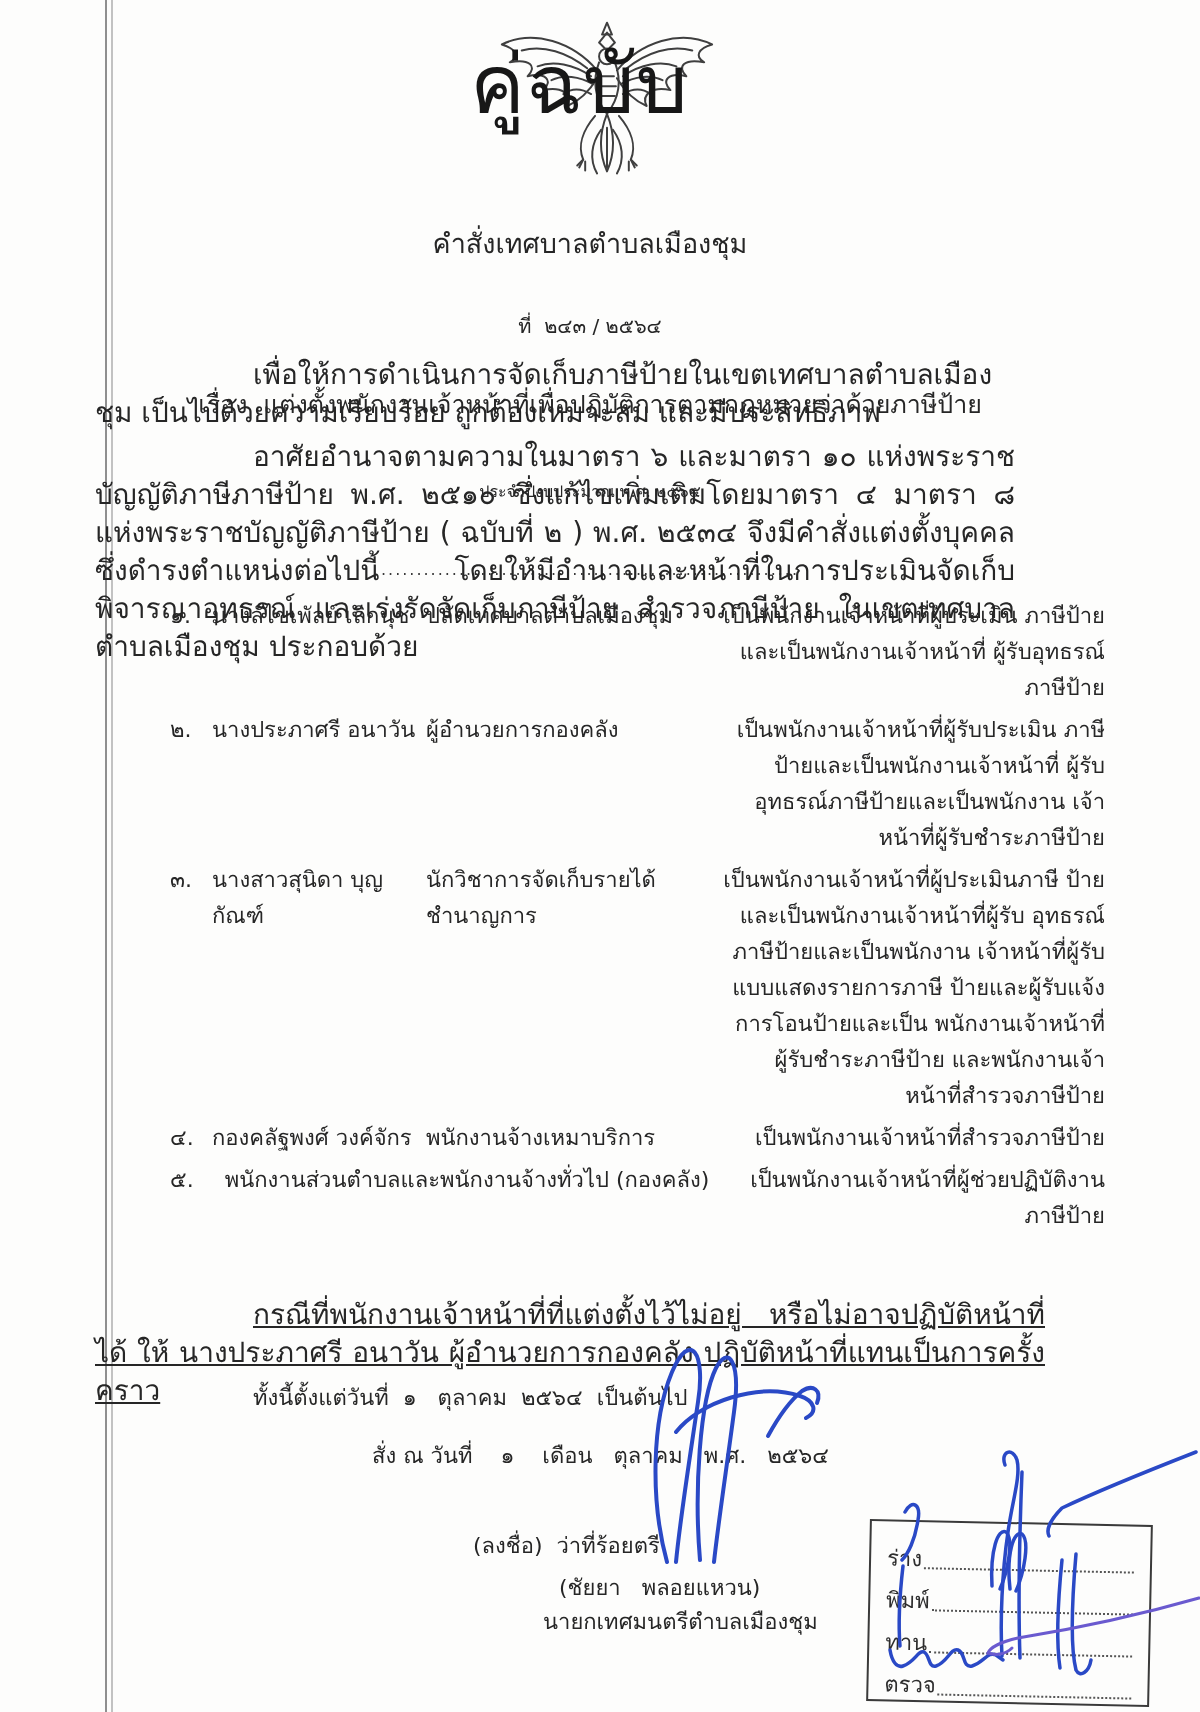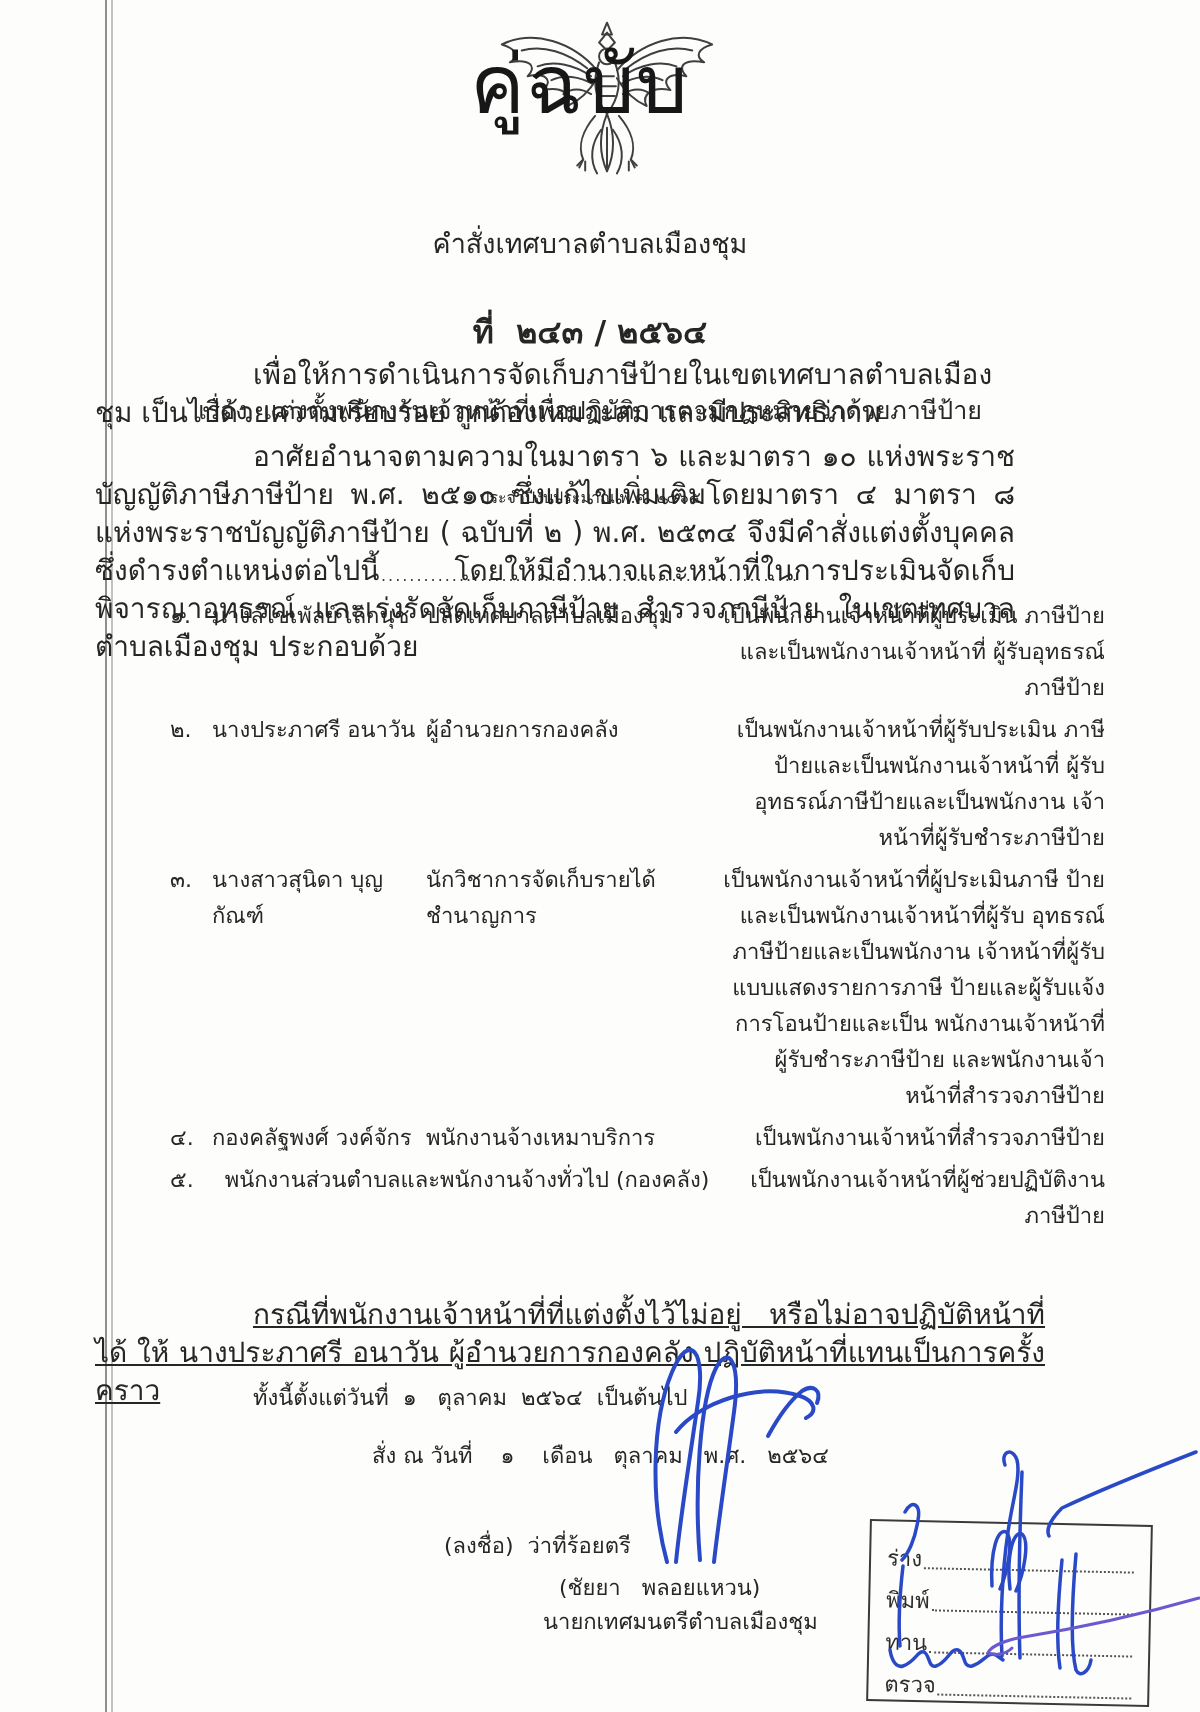--- a/index.html
+++ b/index.html
@@ -21,21 +21,21 @@
     position:absolute;left:470px;top:36px;
     font-size:82px;line-height:1.2;font-weight:500;
     color:#171717;letter-spacing:1px;white-space:nowrap;z-index:3;
   }
 
   .header{
     position:absolute;left:95px;top:186px;width:990px;
     text-align:center;white-space:pre-wrap;
   }
   .header .t1{font-size:27px;line-height:40px;font-weight:500;}
-  .header .t2{font-size:32px;line-height:36px;margin-top:12px;font-weight:bold;}
+  .header .t2{font-size:20px;line-height:36px;margin-top:6px;}
   .header .t3{font-size:25px;line-height:38px;margin-top:4px;font-weight:500;}
   .header .t4{font-size:16px;line-height:36px;margin-top:12px;font-weight:500;}
   .header .dots{font-size:16px;letter-spacing:2px;margin-top:12px;color:#3a3a3a;}
 
   .para{
     position:absolute;font-size:28px;line-height:38px;
     text-align:justify;
   }
   .p1{left:95px;top:356px;width:915px;text-indent:158px;}
   .p2{left:95px;top:438px;width:920px;text-indent:158px;}
@@ -46,21 +46,21 @@
 
   .appointees{position:absolute;left:170px;top:598px;width:935px;}
   .row{
     display:grid;grid-template-columns:42px 214px 296px 1fr;
     font-size:22px;line-height:36px;margin-bottom:6px;
     align-items:start;
   }
   .row .dt{overflow-wrap:anywhere;text-align:right;}
   .row .nm.wide{grid-column:2/4;text-align:center;}
 
-  .sig-label{left:444px;top:1528px;}
+  .sig-label{left:473px;top:1528px;}
   .sig-name{left:559px;top:1570px;}
   .sig-title{left:543px;top:1604px;}
 
   .approval-box{
     position:absolute;left:868px;top:1522px;width:283px;height:182px;
     border:2px solid #3a3a3a;background:transparent;
     transform:rotate(1.2deg);
     box-sizing:border-box;
     padding:12px 14px 8px 16px;
     z-index:2;

